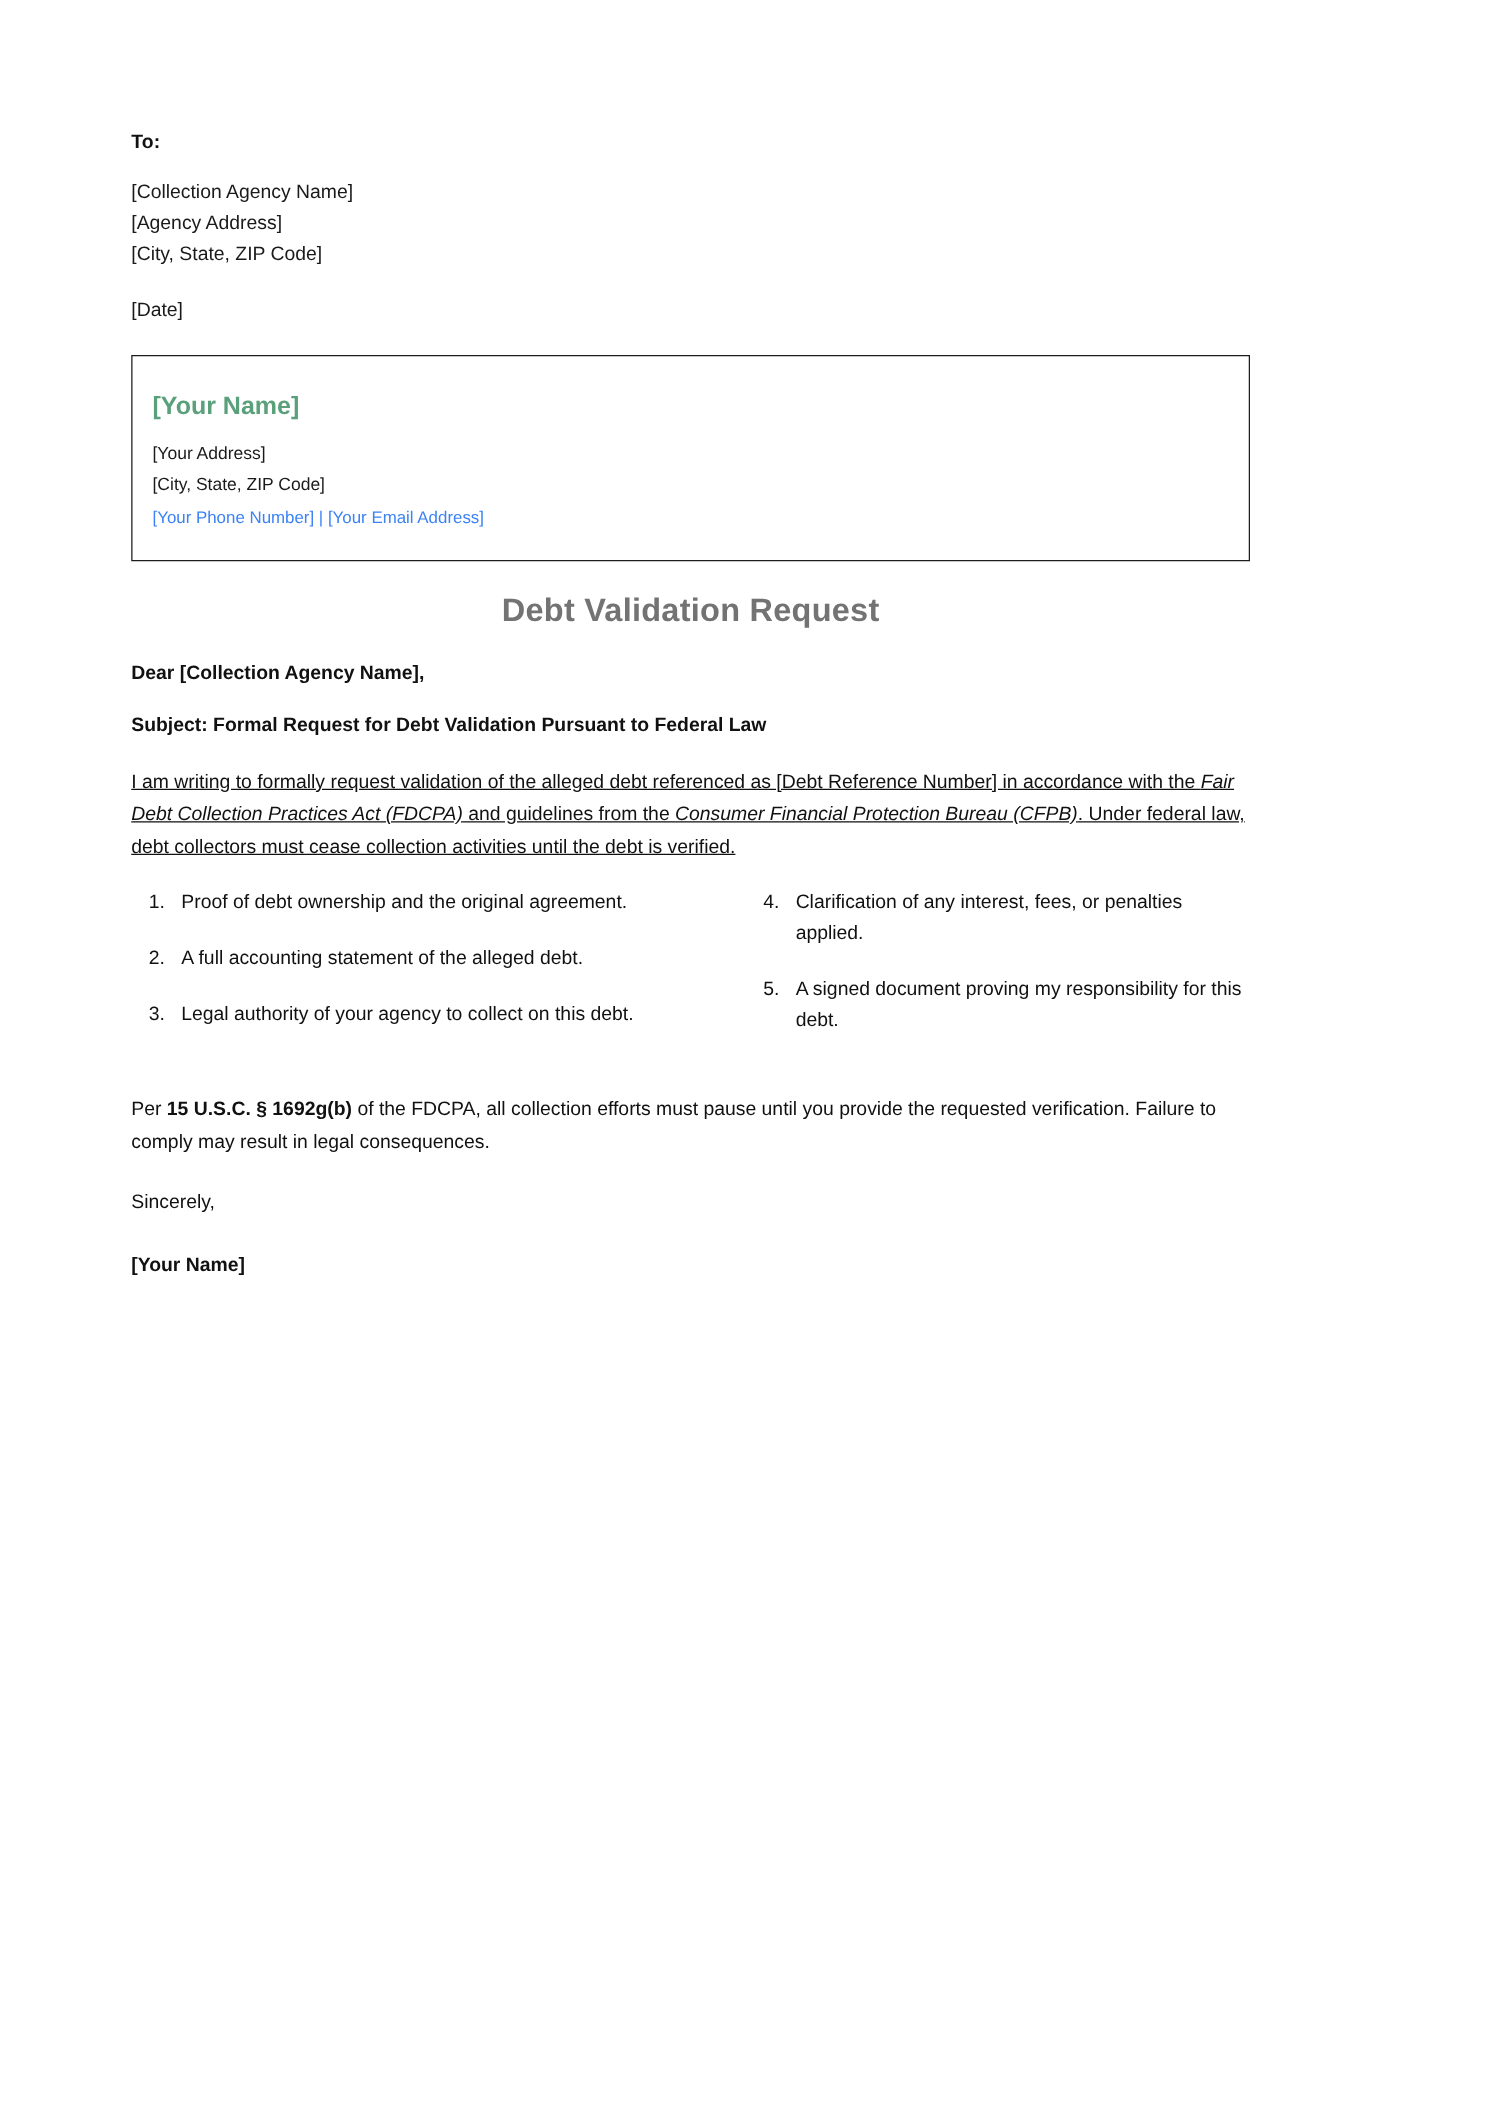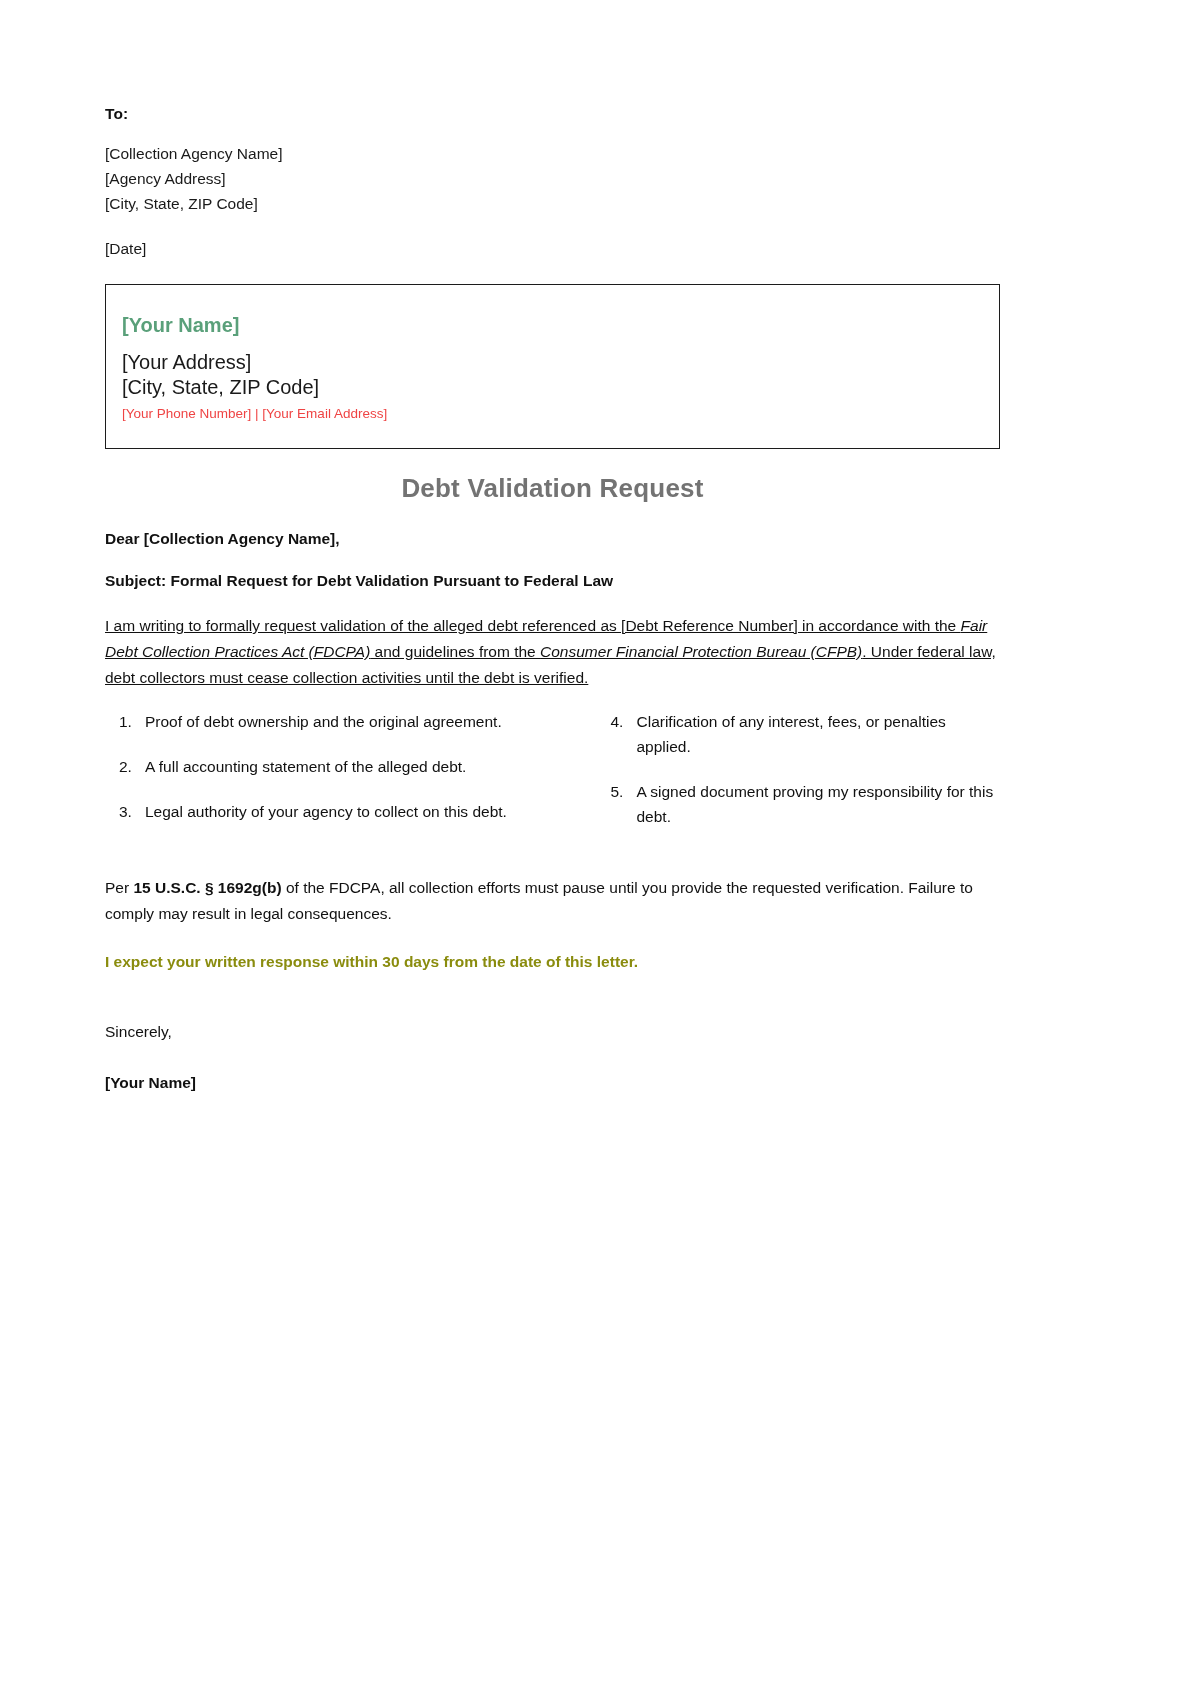--- a/index.html
+++ b/index.html
@@ -57,21 +57,21 @@
     padding: 26px 0 22px 16px;
     margin: 0 0 24px 0;
   }
   .sender-name {
     font-size: 20px;
     font-weight: bold;
     line-height: 28px;
     margin: 0 0 11px 0;
   }
   .sender-line {
-    font-size: 20px;
+    font-size: 14px;
     line-height: 25px;
     color: #1a1a1a;
   }
   .sender-contact {
     font-size: 13.5px;
     line-height: 24px;
     color: #555555;
     margin-top: 2px;
   }
 
@@ -163,21 +163,21 @@
       <div class="line">[Collection Agency Name]</div>
       <div class="line">[Agency Address]</div>
       <div class="line">[City, State, ZIP Code]</div>
     </div>
     <div class="date-line">[Date]</div>
 
     <div class="sender-box" style="border-color: rgb(28, 28, 28);">
       <div class="sender-name" style="color: rgb(90, 160, 122);">[Your Name]</div>
       <div class="sender-line">[Your Address]</div>
       <div class="sender-line">[City, State, ZIP Code]</div>
-      <div class="sender-contact" style="color: #ef4444;">[Your Phone Number] | [Your Email Address]</div>
+      <div class="sender-contact" style="color: #3b82f6;">[Your Phone Number] | [Your Email Address]</div>
     </div>
 
     <h1 class="doc-title" style="color: #737373;">Debt Validation Request</h1>
 
     <div class="salutation">Dear [Collection Agency Name],</div>
     <div class="subject">Subject: Formal Request for Debt Validation Pursuant to Federal Law</div>
 
     <p class="body-para"><span>I am writing to formally request validation of the alleged debt referenced as [Debt Reference Number] in accordance with the </span><em>Fair Debt Collection Practices Act (FDCPA)</em><span> and guidelines from the </span><em>Consumer Financial Protection Bureau (CFPB)</em><span>. Under federal law, debt collectors must cease collection activities until the debt is verified.</span></p>
 
     <div class="req-list">
@@ -202,19 +202,18 @@
         </div>
         <div class="req-item">
           <span class="req-num">5.</span>
           <span class="req-text">A signed document proving my responsibility for this debt.</span>
         </div>
       </div>
     </div>
 
     <p class="closing-para"><span>Per </span><b>15 U.S.C. § 1692g(b)</b><span> of the FDCPA, all collection efforts must pause until you provide the requested verification. Failure to comply may result in legal consequences.</span></p>
 
-    <div class="deadline" style="color: rgb(138, 140, 14);">I expect your written response within 30 days from the date of this letter.</div>
 
     <div class="sign-off">Sincerely,</div>
     <div class="signature">[Your Name]</div>
 
   </div>
 </div>
 
 </body></html>

